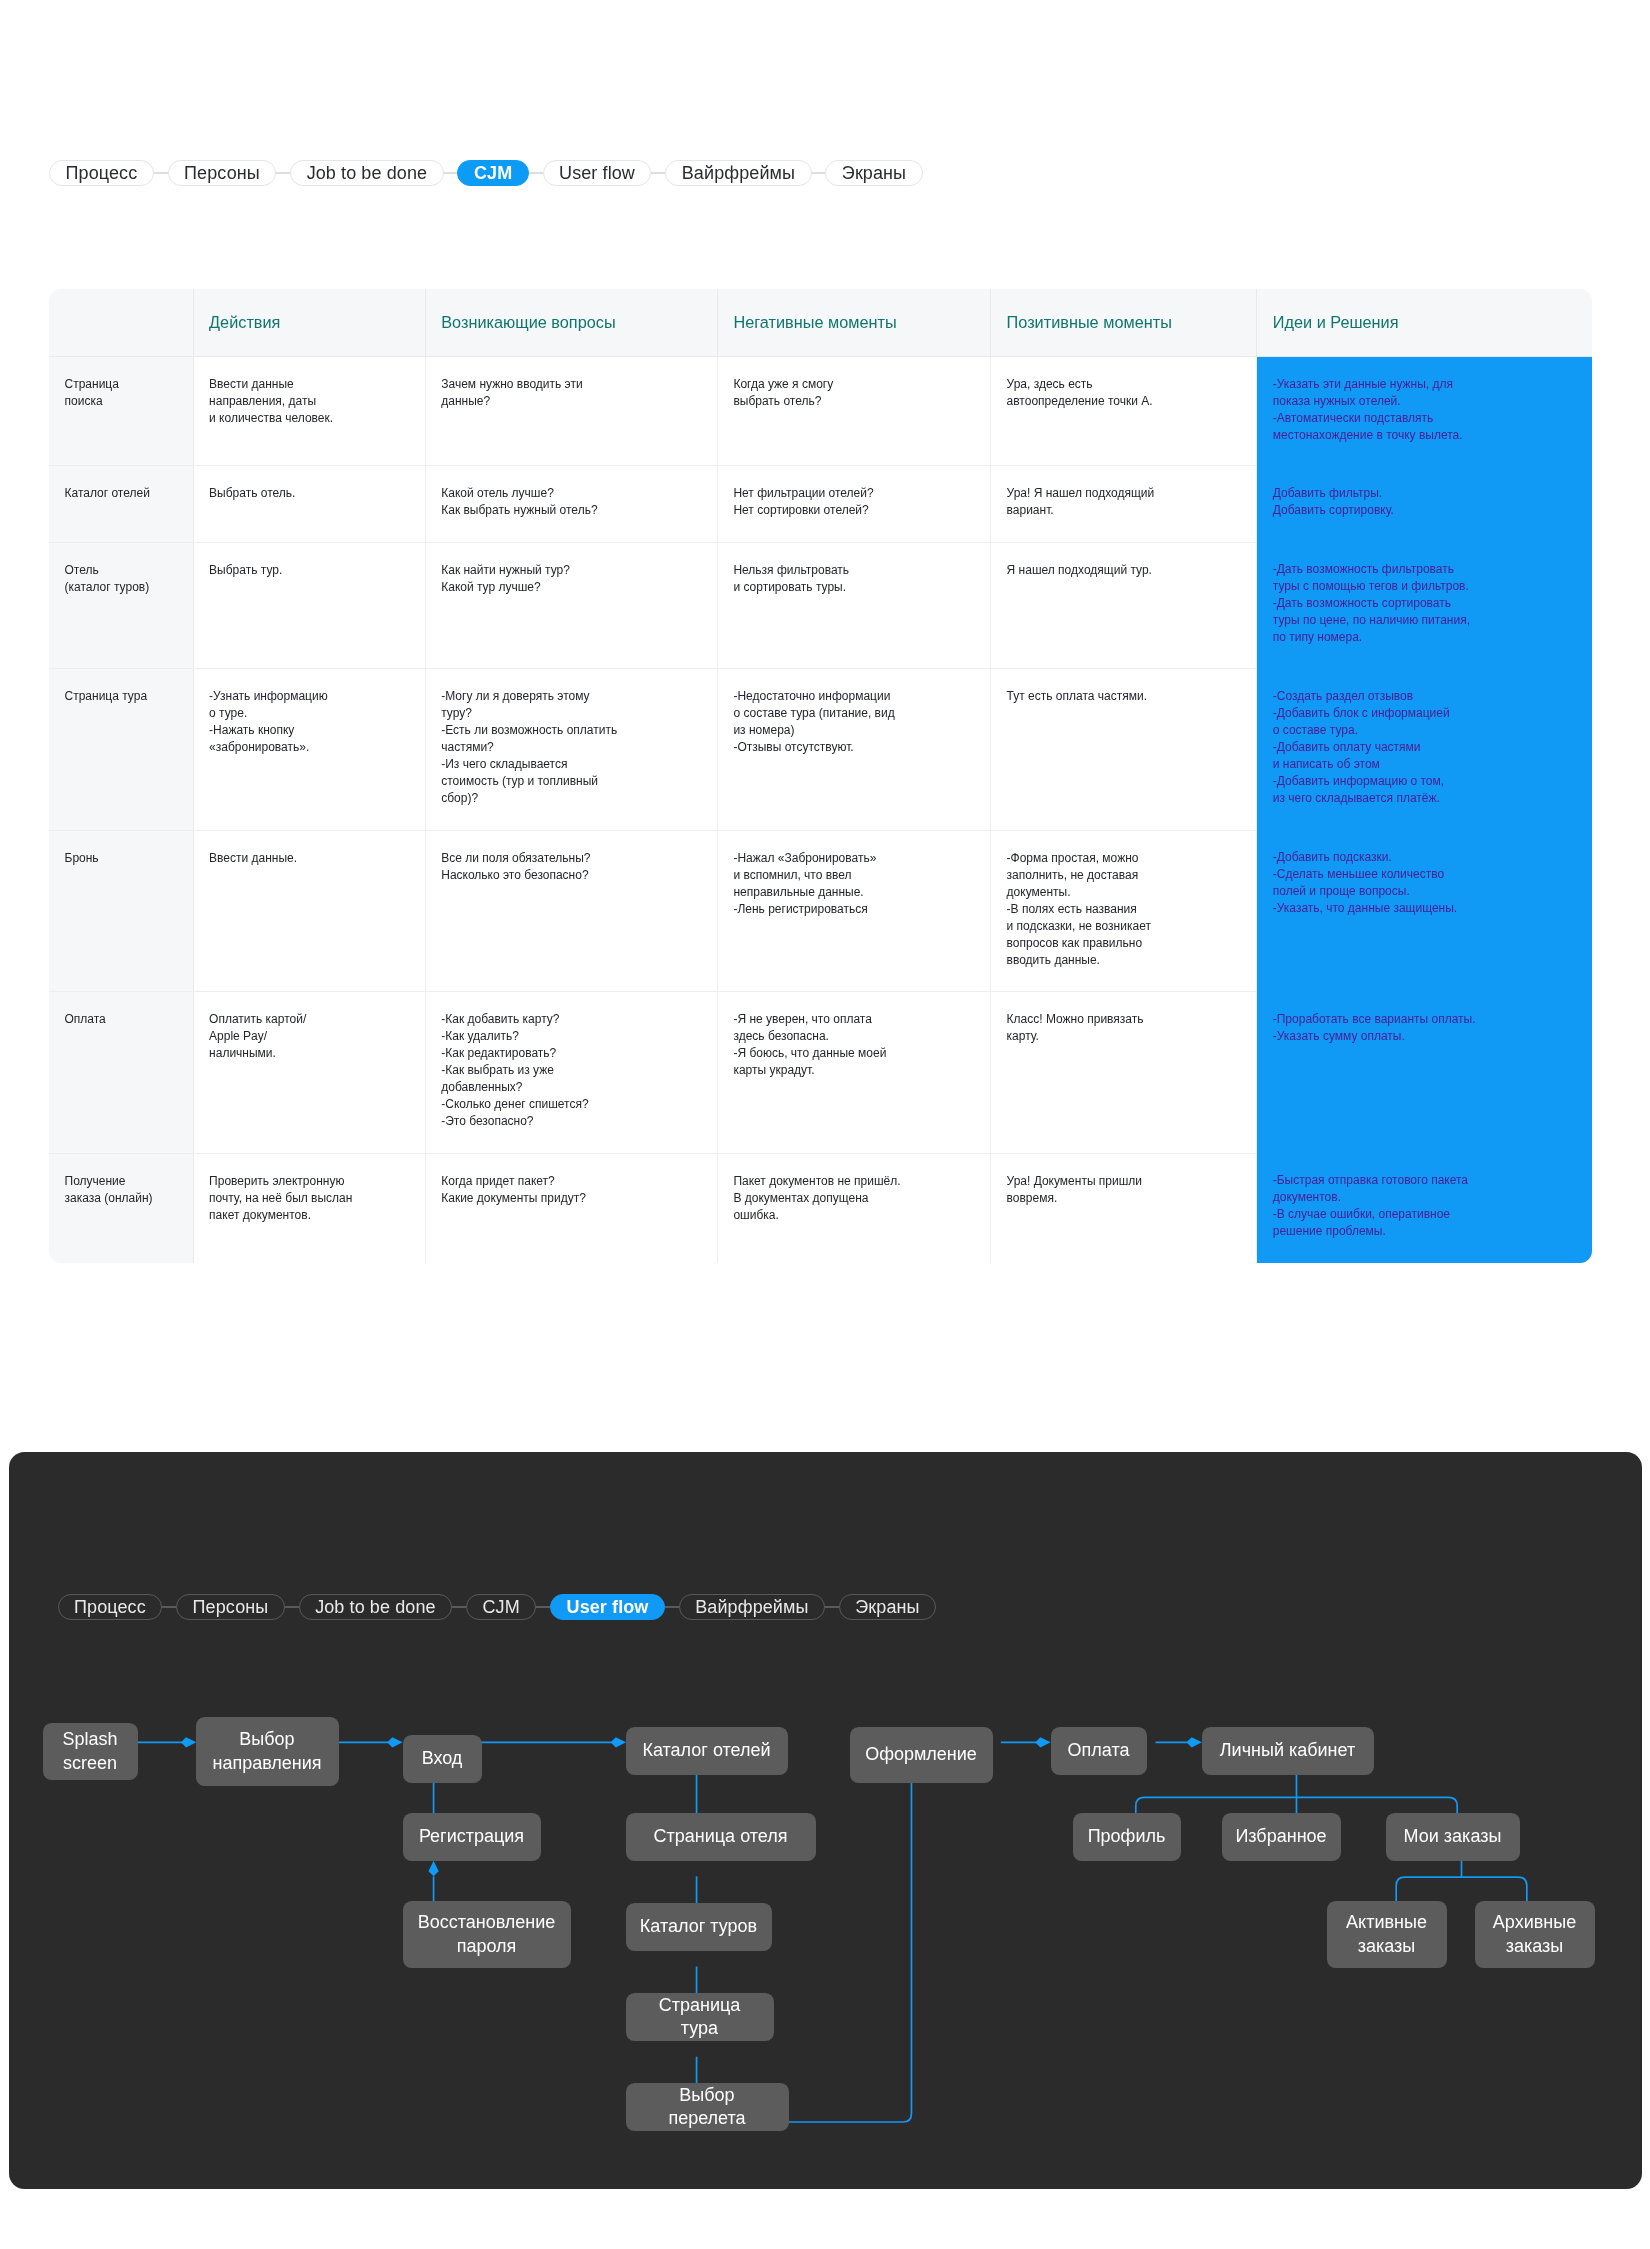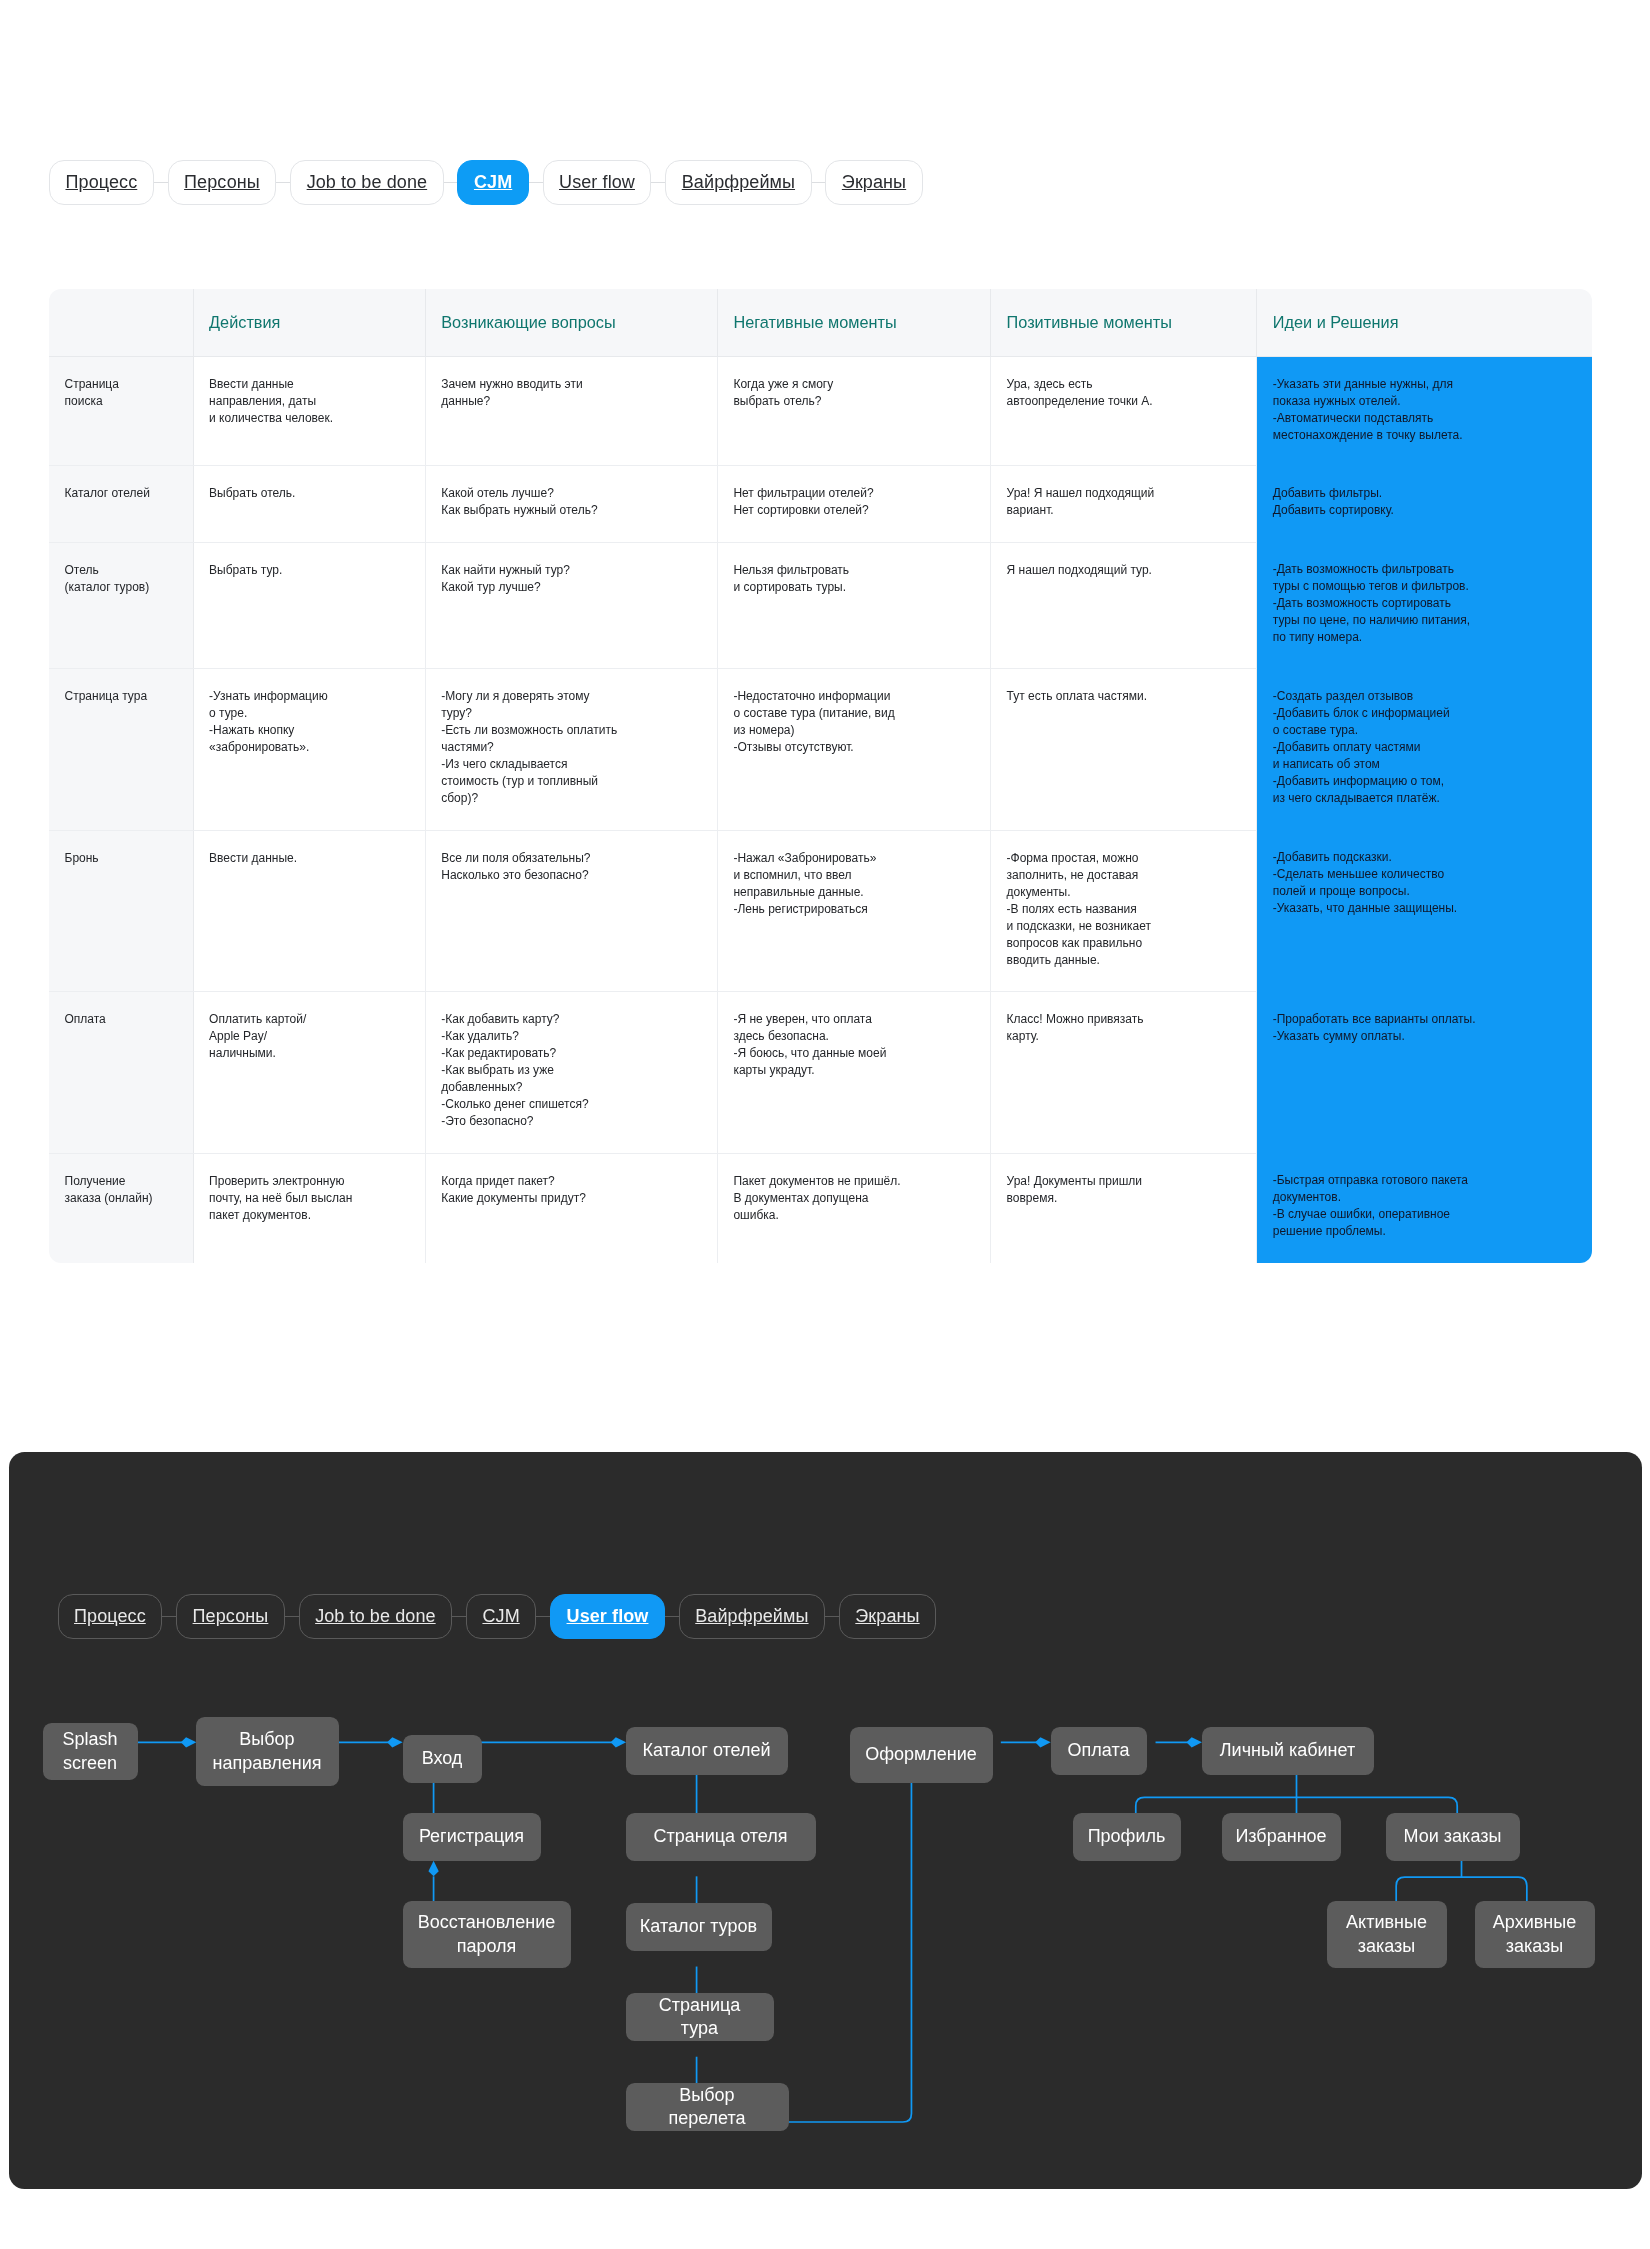--- a/index.html
+++ b/index.html
@@ -23,28 +23,27 @@
     display: flex;
     align-items: center;
     position: absolute;
   }
   .pillnav.light { left: 49px; top: 160px; }
   .pillnav.dark  { left: 49px; top: 1594px; }
 
   .pill {
     border-radius: 15px;
     padding: 0 15.5px;
-    height: 45px;
+    height: 26px;
     display: flex;
     align-items: center;
     justify-content: center;
     font-size: 18px;
     letter-spacing: 0.1px;
     white-space: nowrap;
-    text-decoration: underline;
   }
   .pillnav.light .pill {
     border: 1.3px solid #e3e5e8;
     background: #ffffff;
     color: #2a2c30;
   }
   .pillnav.light .pill.active {
     background: #0d9cf5;
     border-color: #0d9cf5;
     color: #ffffff;
@@ -118,21 +117,21 @@
     background: #ffffff;
     white-space: pre-line;
   }
   .cjm-table tbody tr:last-child td { border-bottom: none; }
   .cjm-table tbody td.stage {
     background: #f6f7f9;
     border-right: 1.3px solid #e7e9ec;
   }
   .cjm-table tbody td.ideas {
     background: #1099f5;
-    color: #0f172a;
+    color: #4c1d95;
     border-right: none;
     border-bottom: none;
   }
 
   
   .dark-section {
     position: relative;
     margin: 0 auto;
     width: 1633px;
     height: 737px;

